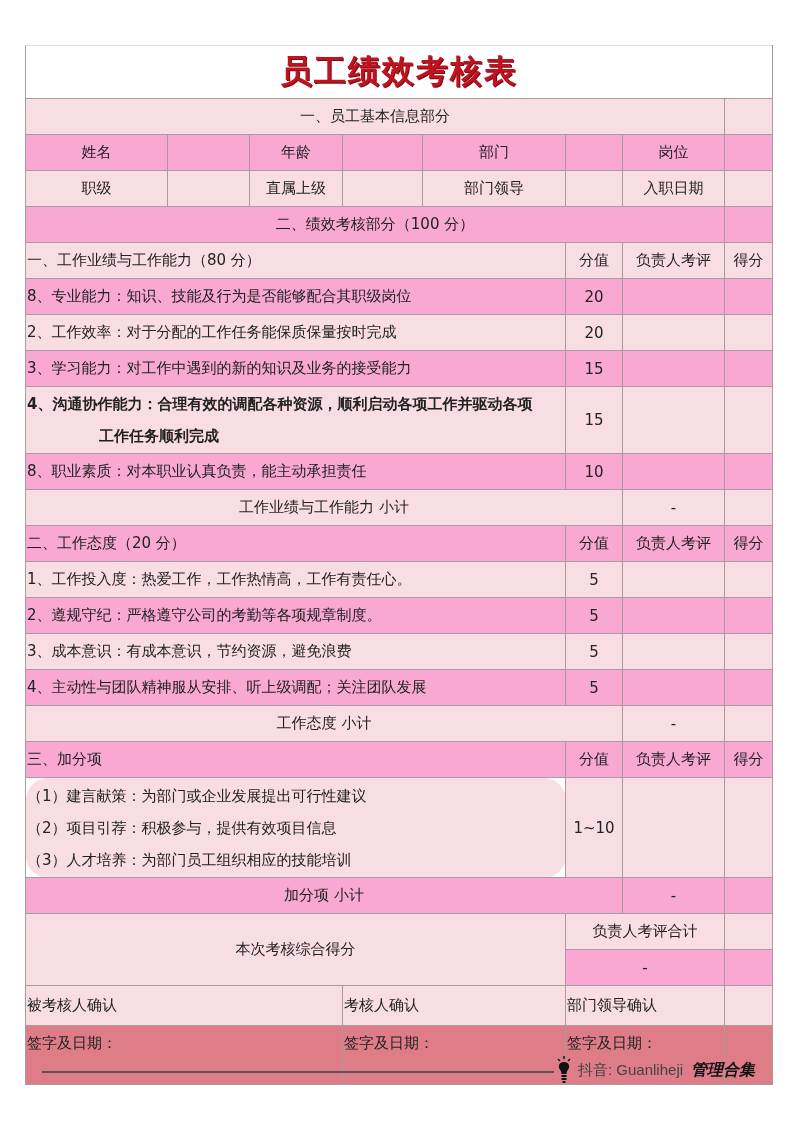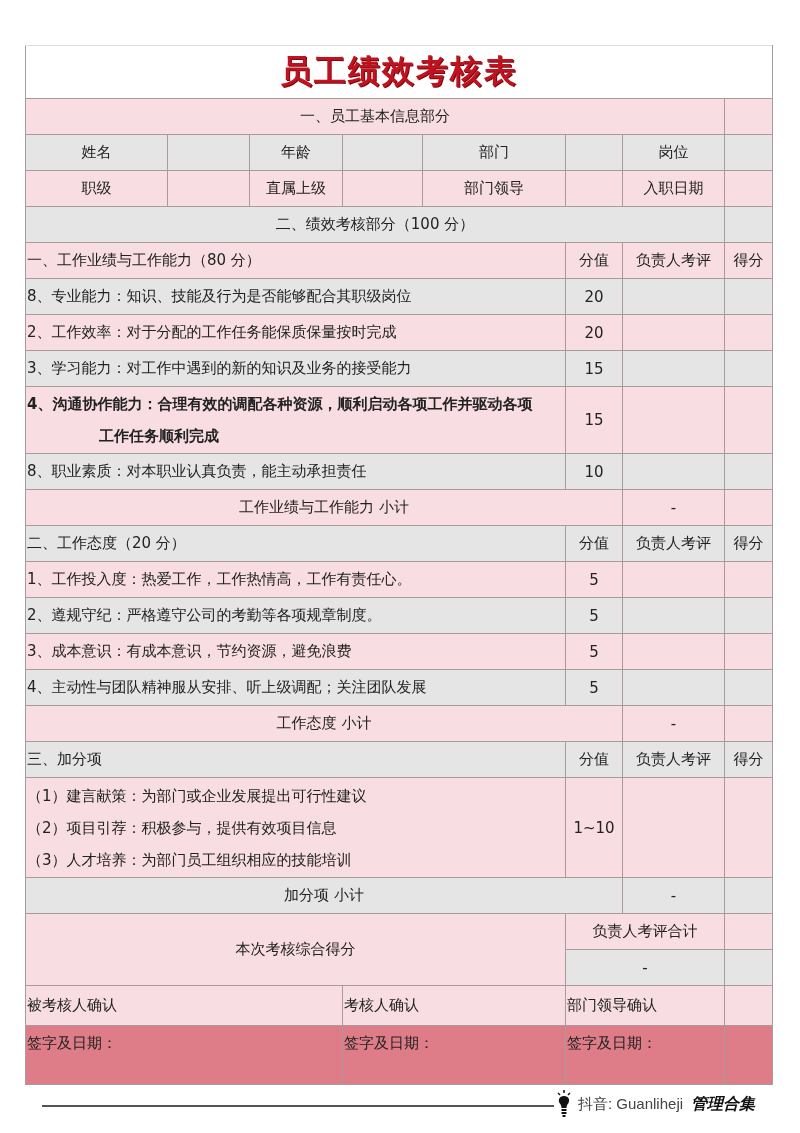--- a/index.html
+++ b/index.html
@@ -3,32 +3,32 @@
 <meta charset="utf-8">
 <style>
   html, body { margin: 0; padding: 0; background: #ffffff; }
   body { width: 800px; height: 1133px; position: relative; overflow: hidden;
          font-family: "DejaVu Sans", "Liberation Sans", sans-serif; color: #222; }
   .sheet { position: absolute; left: 25px; top: 45px; width: 747px; }
   table { border-collapse: collapse; width: 747px; table-layout: fixed; }
   td { border: 1px solid #a99aa0; font-size: 15px; padding: 0; height: 35px;
        text-align: center; vertical-align: middle; overflow: hidden; white-space: nowrap; }
   .pink { background: #f8dde2; }
-  .white { background: #e5e5e5; }
+  .white { background: #f9a8d4; }
   .dark { background: #de7c88; }
   .left { text-align: left; padding-left: 1px; margin-left: 8px; }
   .title-cell { height: 52px; background: #fff; border-top: 1px solid #ddd; }
   .title { font-family: "DejaVu Serif", "Liberation Serif", serif; font-weight: bold;
            font-size: 32px; color: #c0121f; letter-spacing: 2px;
            text-shadow: 1px 1px 0 #7a0a12; }
   .multi { white-space: normal; line-height: 32px; font-weight: bold; }
   .item4 .l2 { display: block; padding-left: 72px; }
   .bonus-lines div { line-height: 32px; }
   .sig { vertical-align: top; padding-top: 8px; height: 50px; font-family: Liberation Serif, serif; }
-  .footer { position: absolute; left: 42px; top: 1090px; width: 735px; height: 30px; }
+  .footer { position: absolute; left: 42px; top: 1056px; width: 735px; height: 30px; }
   .footer .line { position: absolute; left: 0; top: 15px; width: 512px; height: 2px; background: #555; }
   .footer .bulb { position: absolute; left: 514px; top: 0; width: 16px; height: 28px; }
   .footer .txt { position: absolute; left: 536px; top: 4px; font-size: 15px; color: #444;
                  font-family: "Liberation Sans", sans-serif; }
   .footer .brand { font-family: "DejaVu Serif", serif; font-weight: bold; font-style: italic;
                    color: #111; margin-left: 8px; font-size: 16px; }
 </style>
 </head>
 <body>
 
@@ -165,21 +165,21 @@
     <td></td>
   </tr>
 
   <tr class="white">
     <td colspan="5" class="left">三、加分项</td>
     <td>分值</td>
     <td>负责人考评</td>
     <td>得分</td>
   </tr>
   <tr class="pink">
-    <td colspan="5" class="left bonus-lines" style="height:99px;">
+    <td colspan="5" class="left bonus-lines" style="height:99px;border-radius:22px;">
       <div>（1）建言献策：为部门或企业发展提出可行性建议</div>
       <div>（2）项目引荐：积极参与，提供有效项目信息</div>
       <div>（3）人才培养：为部门员工组织相应的技能培训</div>
     </td>
     <td>1~10</td>
     <td></td>
     <td></td>
   </tr>
   <tr class="white">
     <td colspan="6">加分项  小计</td>

